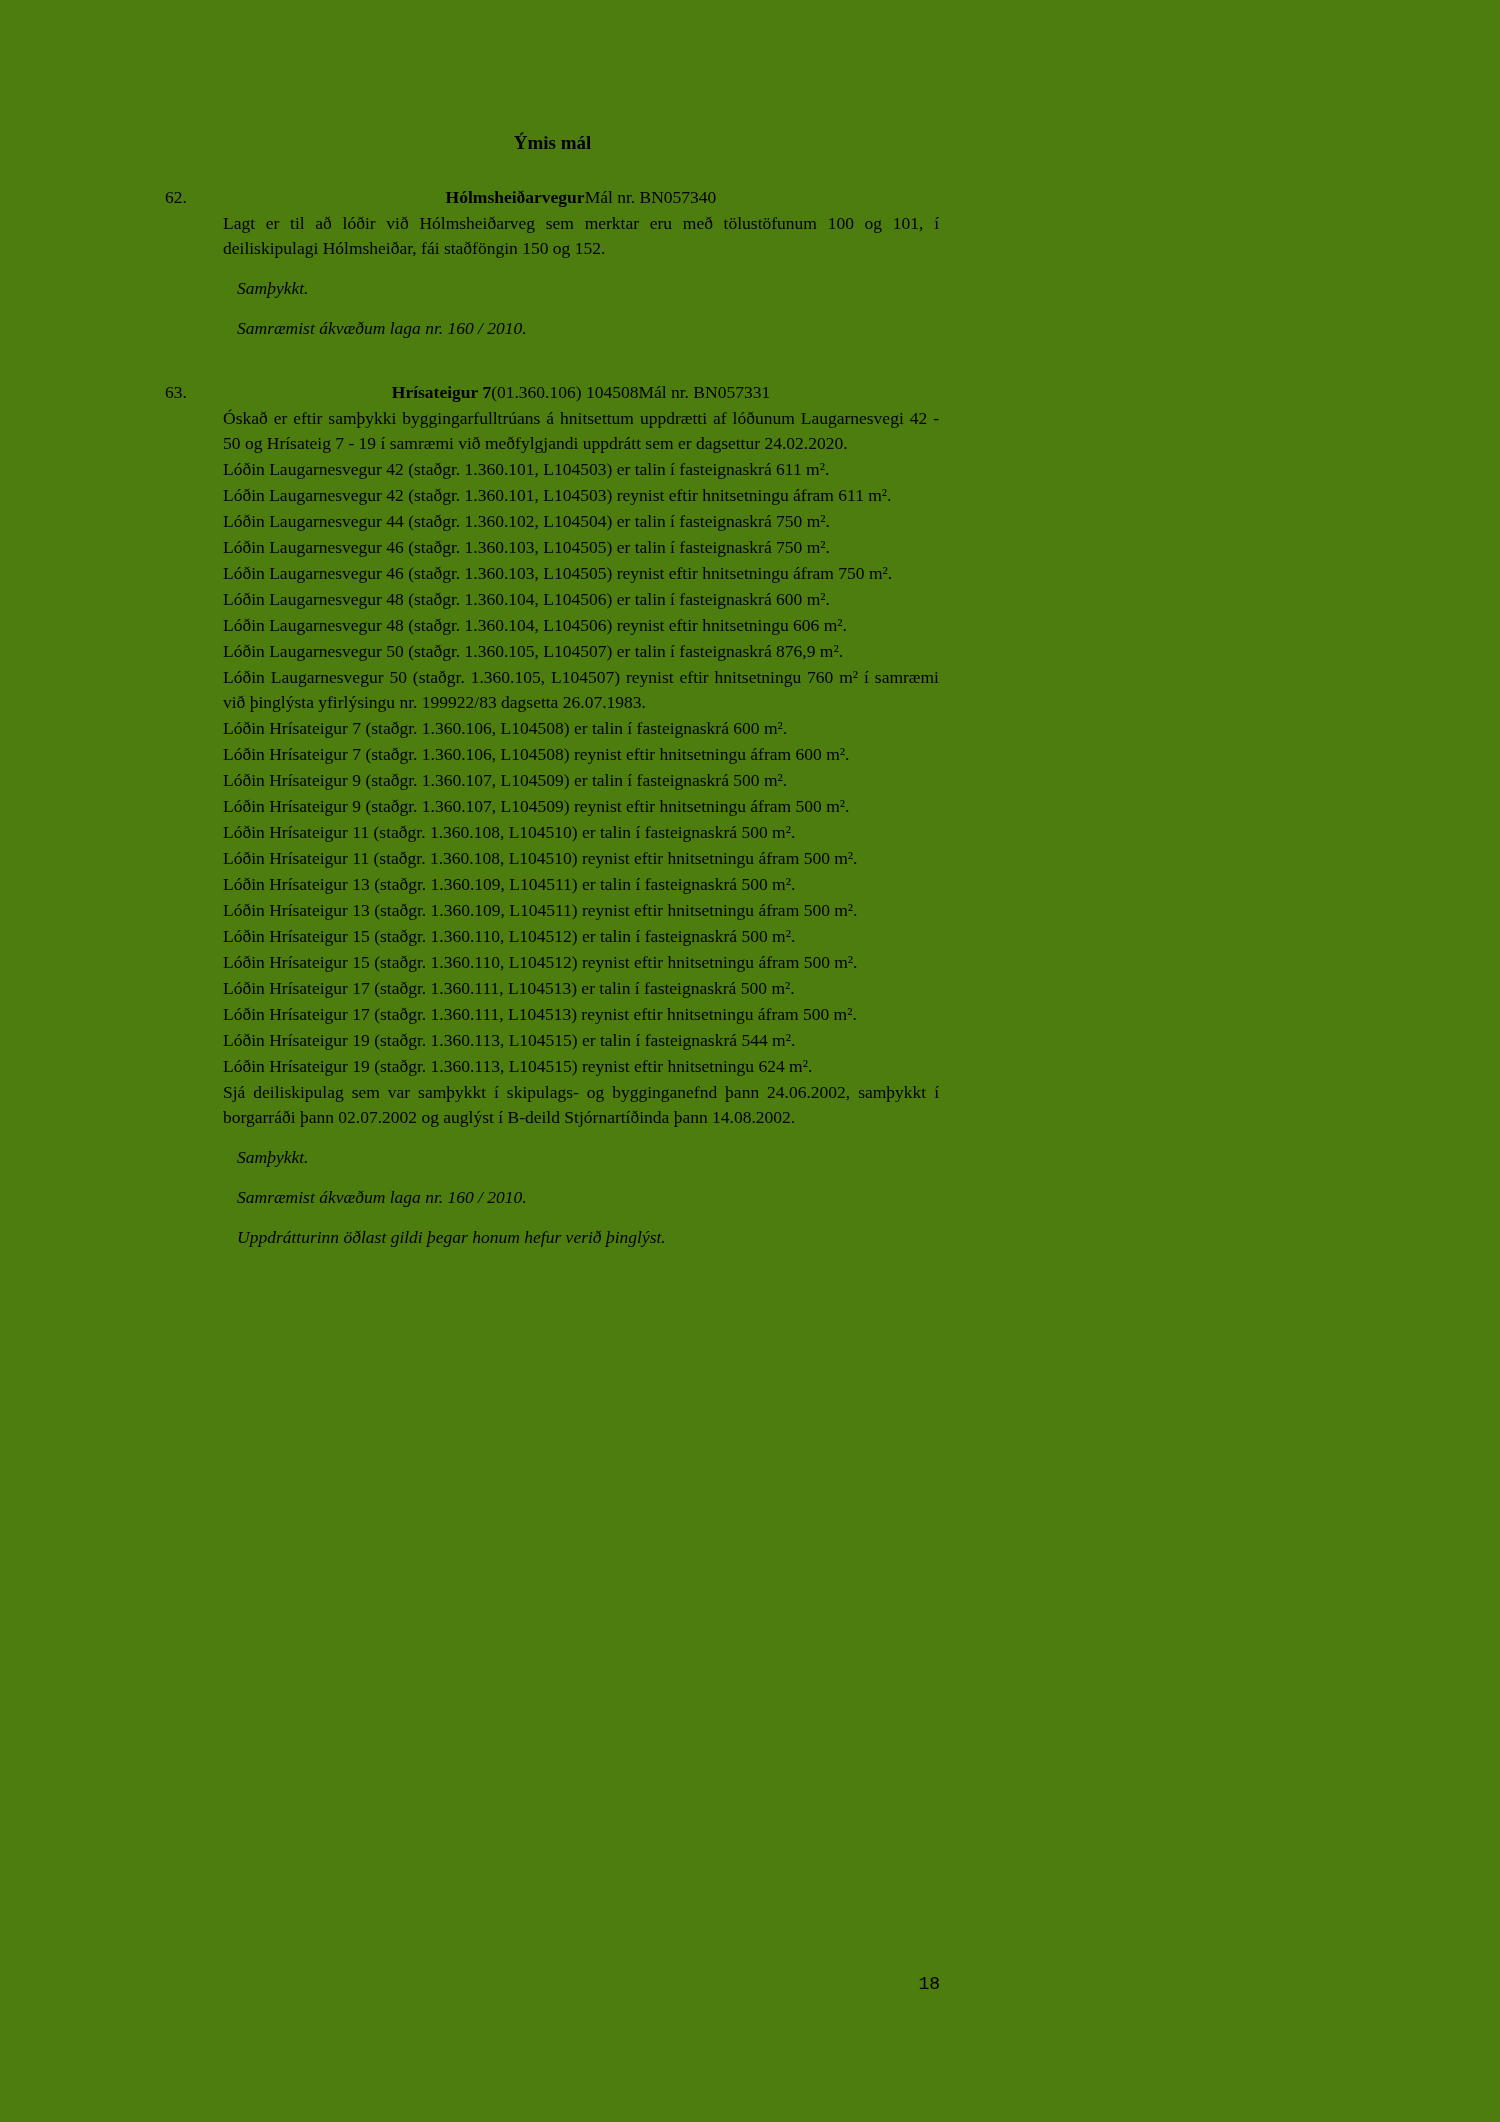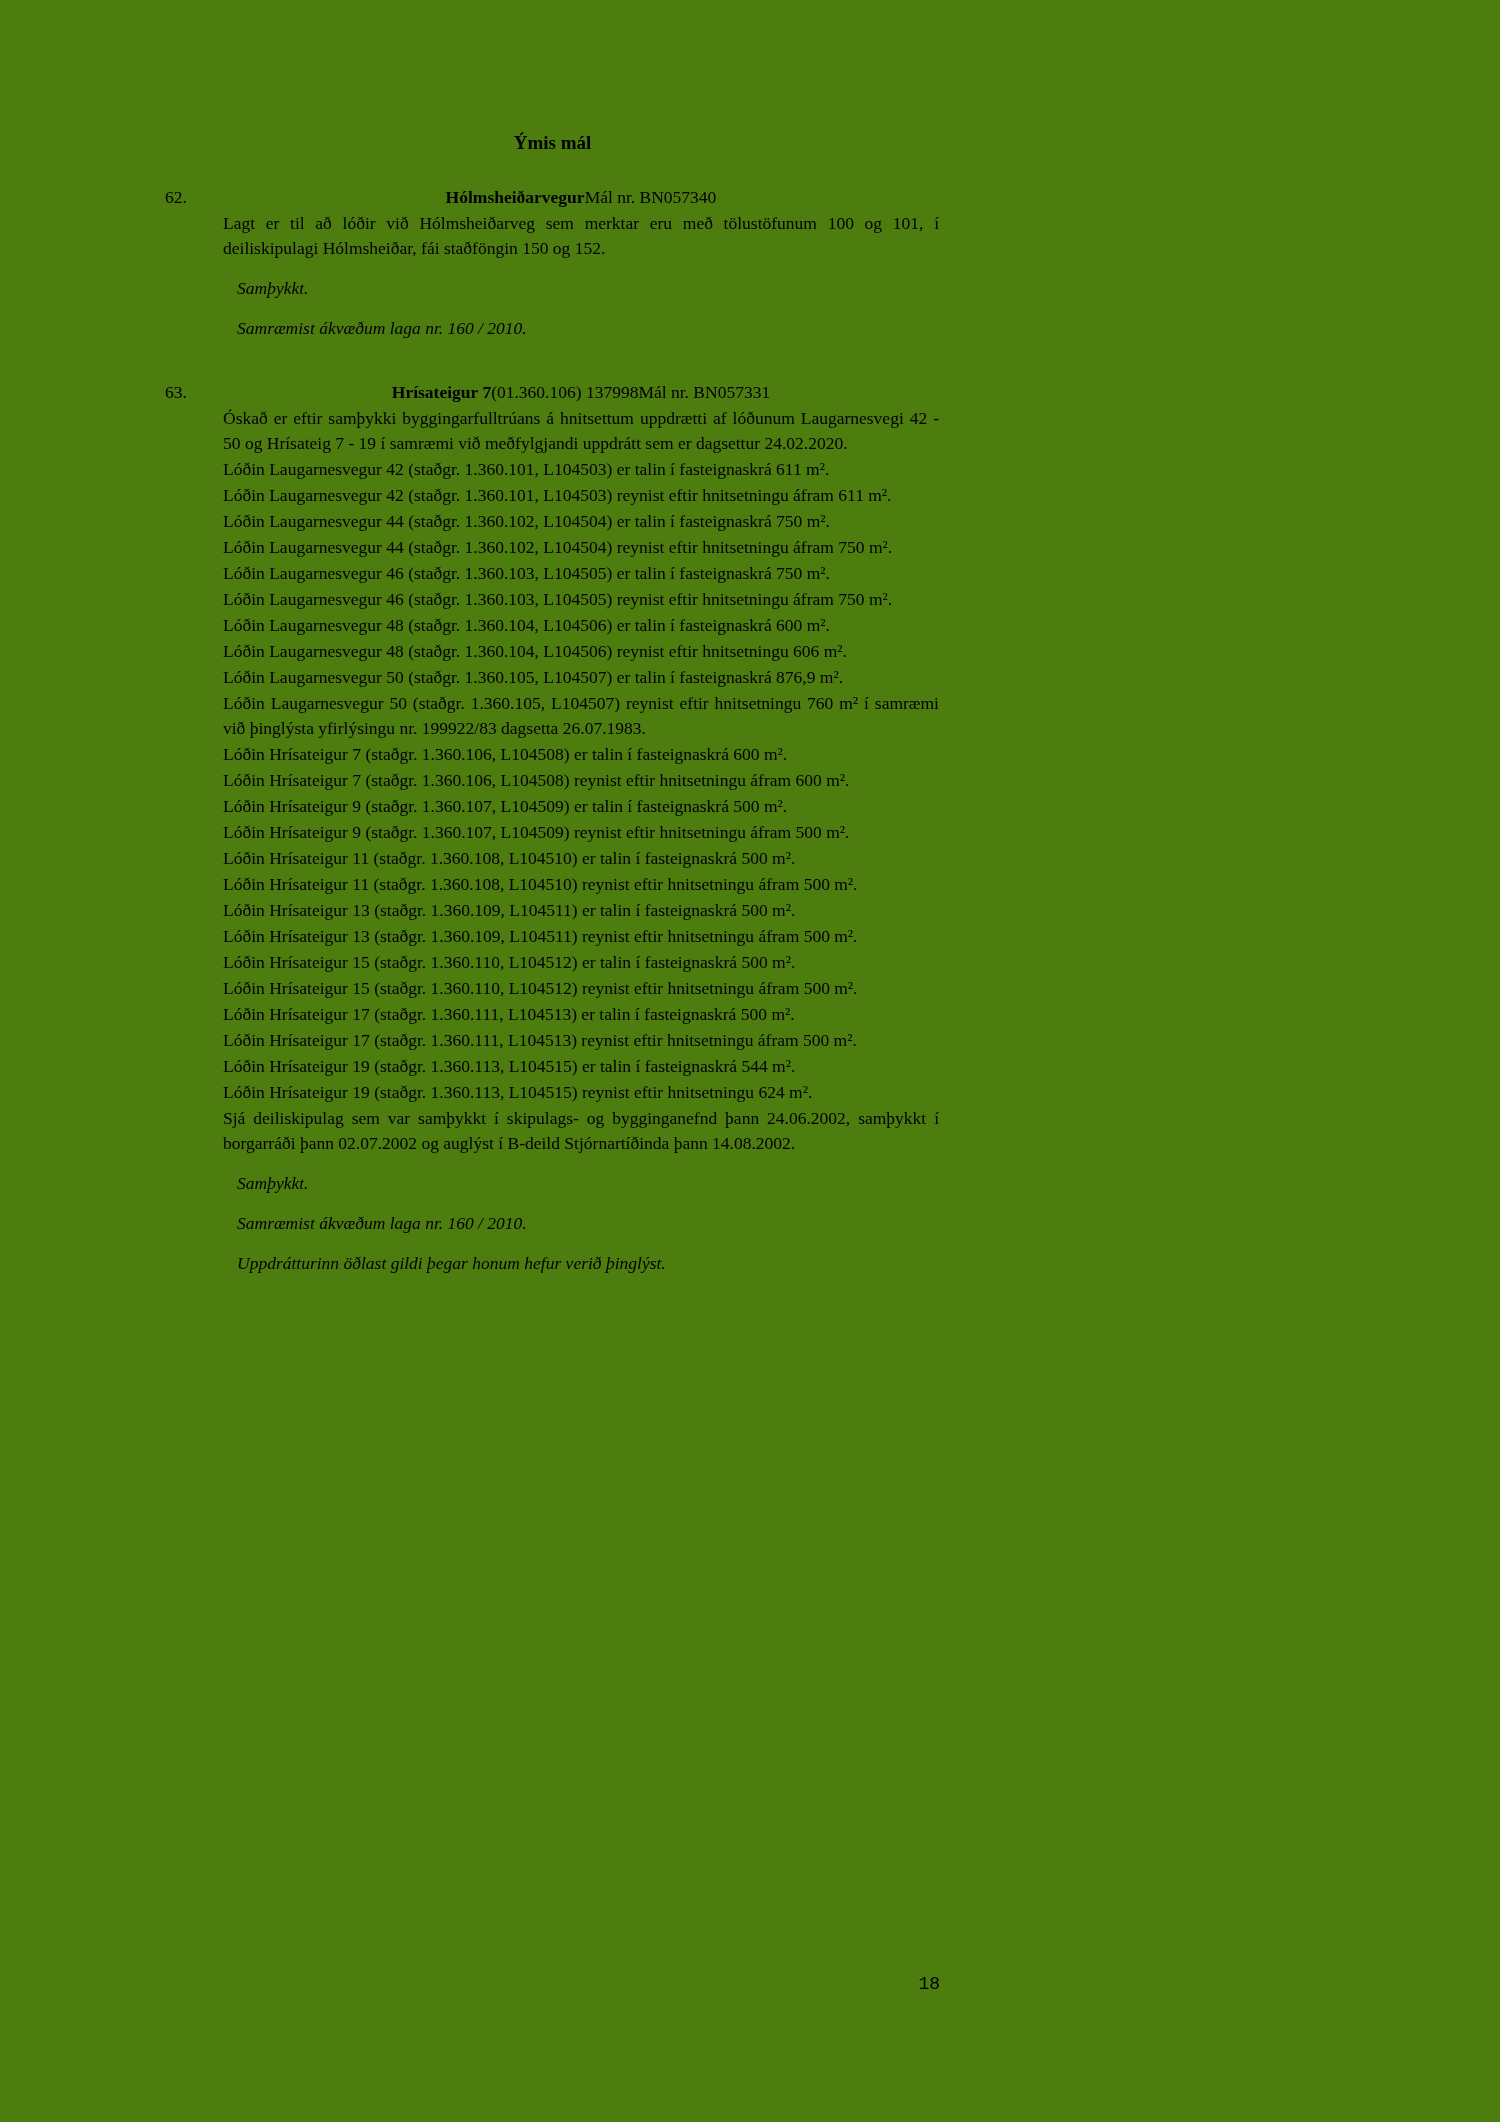--- a/index.html
+++ b/index.html
@@ -98,28 +98,27 @@
         <p class="res">Samþykkt.</p>
         <p class="res">Samræmist ákvæðum laga nr. 160 / 2010.</p>
       </div>
     </section>
 
     <section class="item">
       <div class="item-num">63.</div>
       <div class="item-body">
         <div class="item-head">
           <span class="item-title">Hrísateigur 7</span>
-          <span class="item-ref">(01.360.106) 137998</span>
+          <span class="item-ref">(01.360.106) 104508</span>
           <span class="item-case">Mál nr. BN057331</span>
         </div>
         <p class="para">Óskað er eftir samþykki byggingarfulltrúans á hnitsettum uppdrætti af lóðunum Laugarnesvegi 42 - 50 og Hrísateig 7 - 19 í samræmi við meðfylgjandi uppdrátt  sem er dagsettur 24.02.2020.</p>
         <p class="para">Lóðin Laugarnesvegur 42 (staðgr. 1.360.101, L104503) er talin í fasteignaskrá 611 m².</p>
         <p class="para">Lóðin Laugarnesvegur 42 (staðgr. 1.360.101, L104503) reynist eftir hnitsetningu áfram 611 m².</p>
         <p class="para">Lóðin Laugarnesvegur 44 (staðgr. 1.360.102, L104504) er talin í fasteignaskrá 750 m².</p>
-        <p class="para">Lóðin Laugarnesvegur 44 (staðgr. 1.360.102, L104504) reynist eftir hnitsetningu áfram 750 m².</p>
         <p class="para">Lóðin Laugarnesvegur 46 (staðgr. 1.360.103, L104505) er talin í fasteignaskrá 750 m².</p>
         <p class="para">Lóðin Laugarnesvegur 46 (staðgr. 1.360.103, L104505) reynist eftir hnitsetningu áfram 750 m².</p>
         <p class="para">Lóðin Laugarnesvegur 48 (staðgr. 1.360.104, L104506) er talin í fasteignaskrá 600 m².</p>
         <p class="para">Lóðin Laugarnesvegur 48 (staðgr. 1.360.104, L104506) reynist eftir hnitsetningu 606 m².</p>
         <p class="para">Lóðin Laugarnesvegur 50 (staðgr. 1.360.105, L104507) er talin í fasteignaskrá 876,9 m².</p>
         <p class="para">Lóðin Laugarnesvegur 50 (staðgr. 1.360.105, L104507) reynist eftir hnitsetningu 760 m² í samræmi við þinglýsta yfirlýsingu nr. 199922/83 dagsetta 26.07.1983.</p>
         <p class="para">Lóðin Hrísateigur 7 (staðgr. 1.360.106, L104508) er talin í fasteignaskrá 600 m².</p>
         <p class="para">Lóðin Hrísateigur 7 (staðgr. 1.360.106, L104508) reynist eftir hnitsetningu áfram 600 m².</p>
         <p class="para">Lóðin Hrísateigur 9 (staðgr. 1.360.107, L104509) er talin í fasteignaskrá 500 m².</p>
         <p class="para">Lóðin Hrísateigur 9 (staðgr. 1.360.107, L104509) reynist eftir hnitsetningu áfram 500 m².</p>

